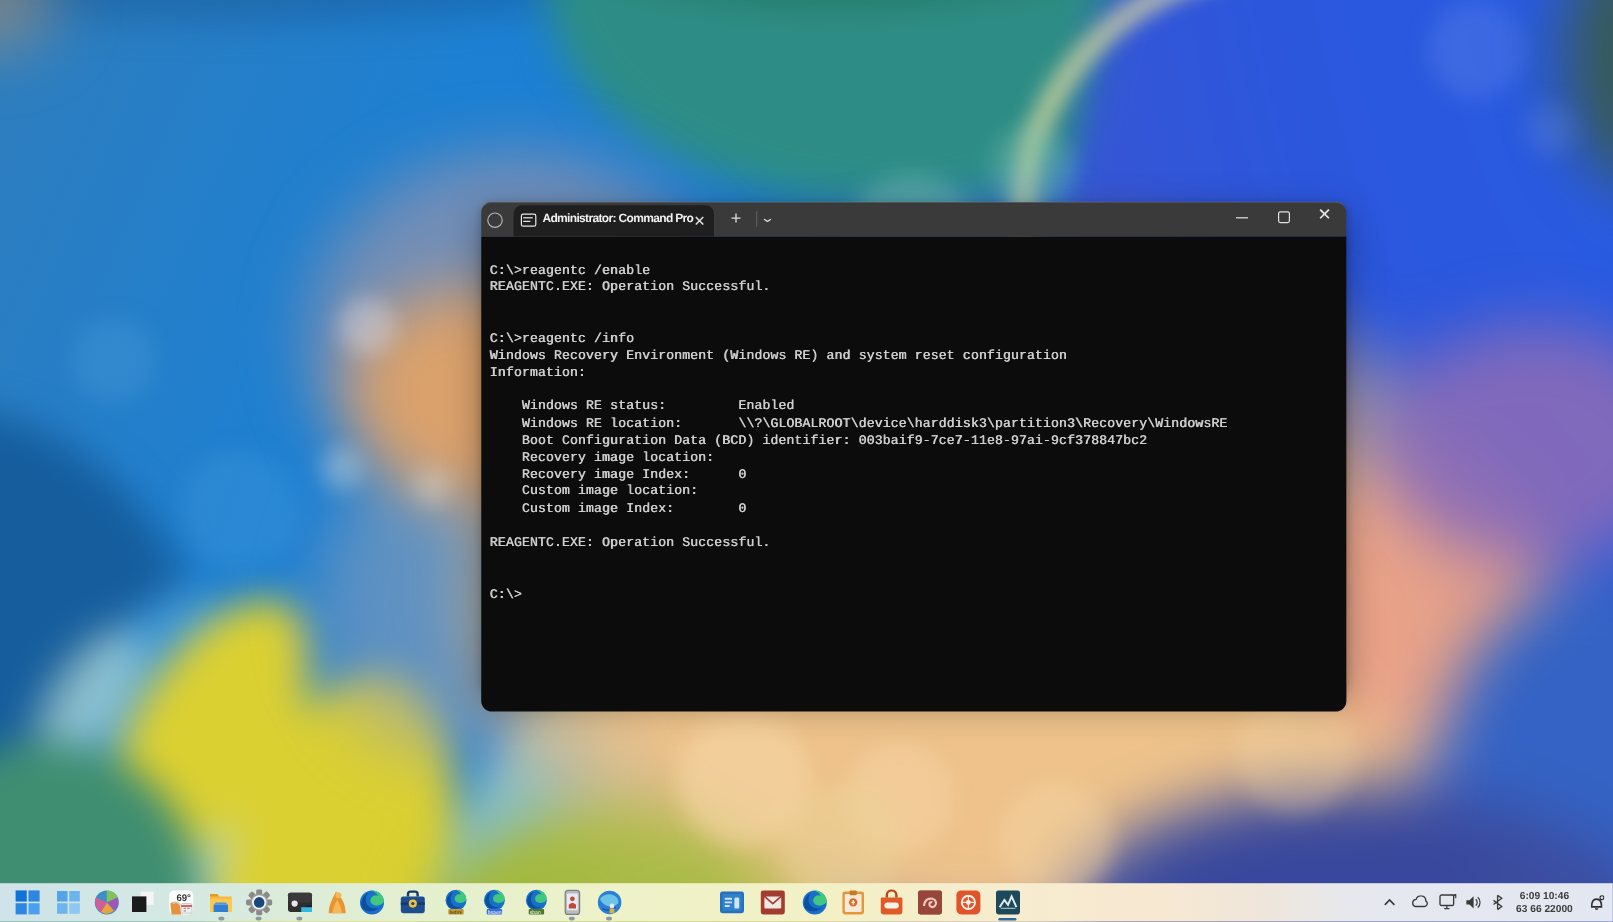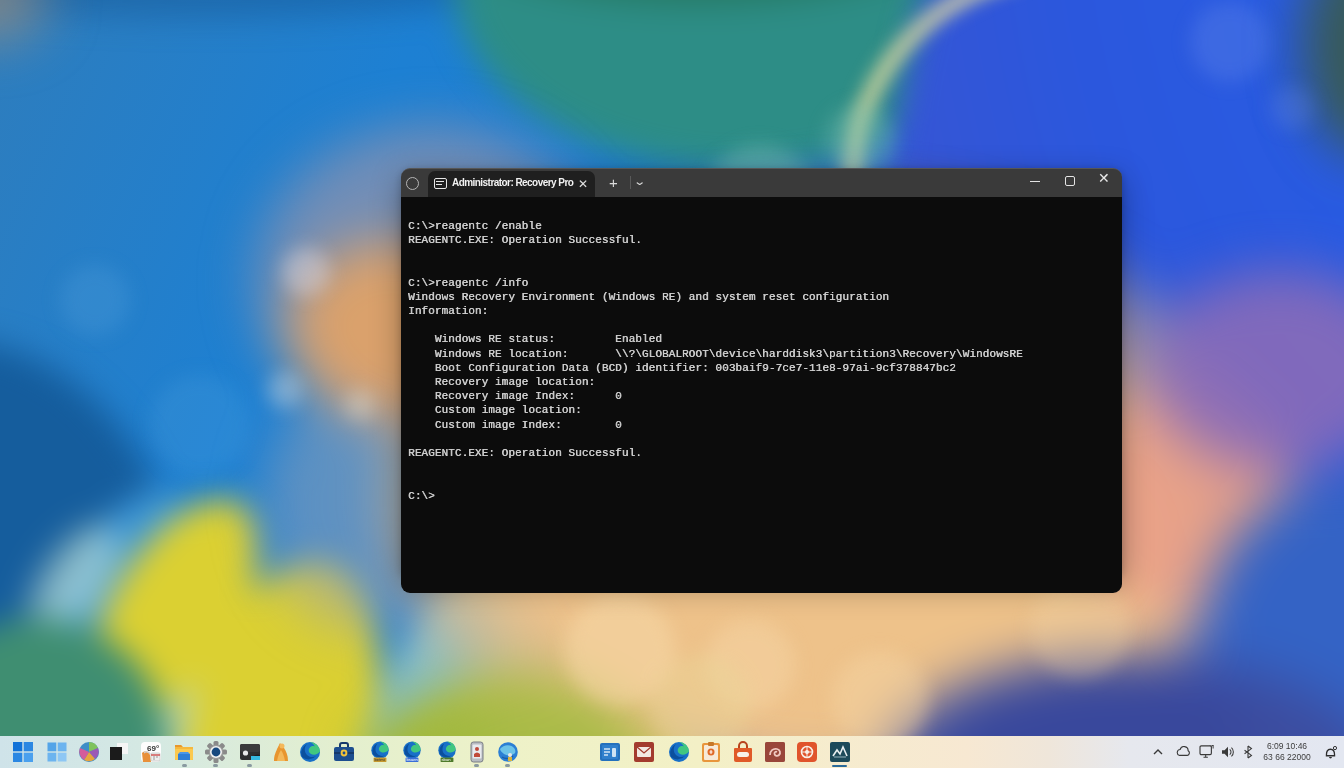--- a/index.html
+++ b/index.html
@@ -156,21 +156,21 @@
 REAGENTC.EXE: Operation Successful.
 
 
 C:\&gt;</pre>
     </div>
 </div>
 <div class="circ"></div>
 <div style="position:absolute;left:401px;top:168px;width:721px;height:29px;">
   <div class="tab">
     <div class="ticon"></div>
-    <div class="ttl">Administrator: Recovery Pro</div>
+    <div class="ttl">Administrator: Command Pro</div>
     <div class="tx">✕</div>
   </div>
   <div class="plus">+</div>
   <div class="tsep"></div>
   <div class="tchev">⌄</div>
   <div class="wmin"></div>
   <div class="wmax"></div>
   <div class="wclo">✕</div>
 </div>
 
@@ -372,19 +372,19 @@
       <path d="M14 2l2-2M16 4v-4h-4" stroke="#3a3a3a" stroke-width="1.1" fill="none"></path>
     </svg>
   <svg style="position:absolute;left:81px;top:10px" width="14" height="12" viewBox="0 0 16 14">
       <path d="M1 5h3l4-4v12L4 9H1z" fill="#3a3a3a"></path>
       <path d="M10 4c2 1.5 2 4.5 0 6" fill="none" stroke="#3a3a3a" stroke-width="1.2"></path>
       <path d="M12 2c3 2.5 3 7.5 0 10" fill="none" stroke="#3a3a3a" stroke-width="1.2"></path>
     </svg>
   <svg style="position:absolute;left:102px;top:9px" width="12" height="14" viewBox="0 0 14 16">
       <path d="M7 1v14M7 1l4 3-8 6M7 15l4-3-8-6" fill="none" stroke="#3a3a3a" stroke-width="1.3"></path>
     </svg>
-  <div style="position:absolute;left:117px;top:5px;width:60px;text-align:center;font-size:8.5px;line-height:11px;color:#3c3c3c;font-weight:normal;">6:09 10:46<br>63 66 22000</div>
+  <div style="position:absolute;left:117px;top:5px;width:60px;text-align:center;font-size:8.5px;line-height:11px;color:#3c3c3c;font-weight:bold;">6:09 10:46<br>63 66 22000</div>
   <svg style="position:absolute;left:184px;top:10px" width="13" height="13" viewBox="0 0 16 16">
       <path d="M3 12v-1c0-4 1-7 5-7s5 3 5 7v1z" fill="none" stroke="#2e2e2e" stroke-width="1.6"></path>
       <path d="M6.2 13.5h3.6a1.8 1.8 0 0 1-3.6 0z" fill="#2e2e2e"></path>
       <circle cx="13.5" cy="2.5" r="2" fill="none" stroke="#2e2e2e" stroke-width="1.2"></circle>
     </svg>
 </div>
 
 </body></html>

